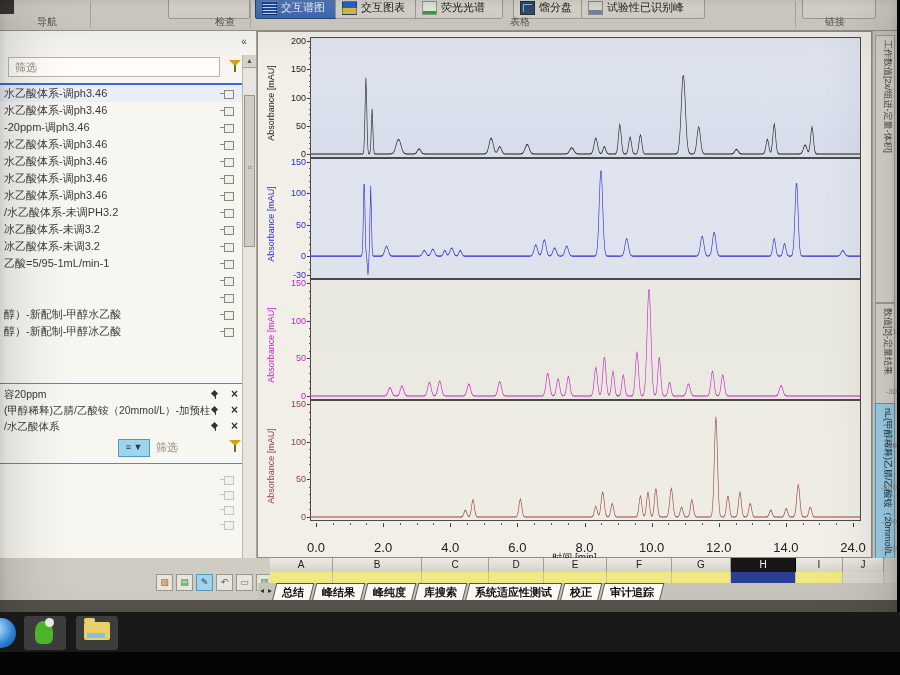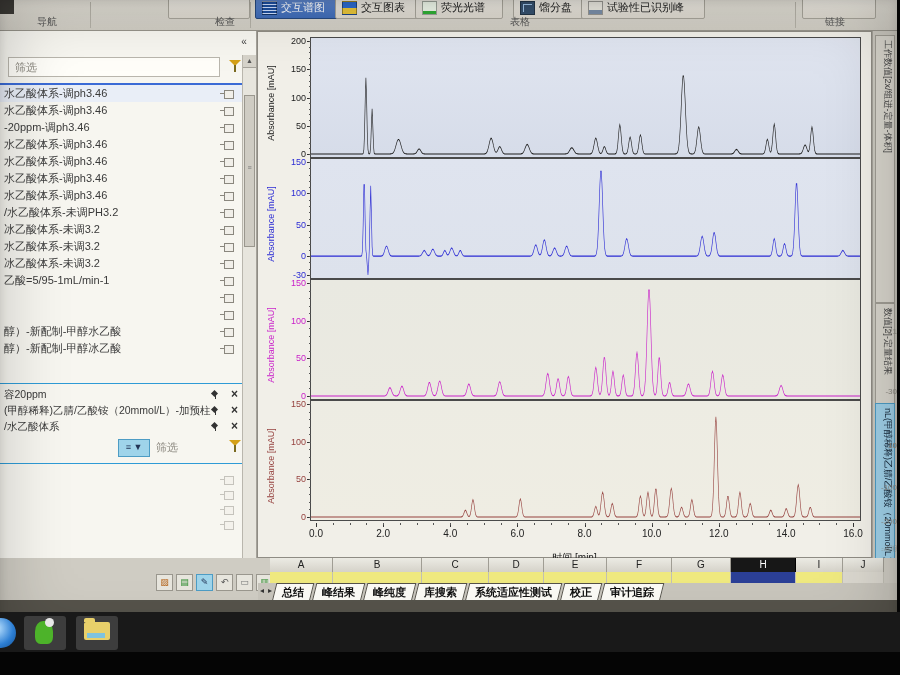--- a/index.html
+++ b/index.html
@@ -69,21 +69,21 @@
   .chart-panel:nth-child(3) .plot{background:linear-gradient(#e9e9e1,#ebeae1);}
   .chart-panel:nth-child(4) .plot{background:linear-gradient(#edece3,#efede3);}
   .plot svg{position:absolute;inset:0;width:100%;height:100%;}
   .ytl{position:absolute;right:100%;margin-right:5px;transform:translateY(-50%);
        font-size:9px;white-space:nowrap;}
   .ytm{position:absolute;right:100%;width:4px;height:1px;background:#333;margin-right:0;}
   .ytmm{position:absolute;right:100%;width:2px;height:1px;background:#555;}
   .xaxis{position:absolute;left:52px;right:10px;height:34px;bottom:0;}
   .xtm{position:absolute;top:0;width:1px;height:4px;background:#333;}
   .xtmm{position:absolute;top:0;width:1px;height:2px;background:#555;}
-  .xtl{position:absolute;top:5px;transform:translateX(-50%);font-size:10px;color:#222;}
+  .xtl{position:absolute;top:17px;transform:translateX(-50%);font-size:13px;color:#222;}
   .xlab{position:absolute;top:28px;left:44%;font-size:10px;color:#222;}
   
   .dock{position:absolute;right:0;top:0;width:24px;bottom:0;background:#cbc8bf;border-left:1px solid #a5a29a;}
   .vtab{position:absolute;left:2px;width:18px;background:#d8d5cc;border:1px solid #a09d94;
        writing-mode:vertical-rl;text-orientation:sideways;font-size:9px;color:#444;
        padding:4px 0;overflow:hidden;white-space:nowrap;}
   .vtab.active{background:#9fd0e8;border-color:#4d9cc4;color:#123;}
   .edgeno{position:absolute;right:0;width:22px;text-align:right;font-size:8px;color:#8d8a82;}
   
   .sheetband{position:absolute;top:558px;left:0;right:0;height:42px;background:#cfccc3;}
@@ -167,21 +167,20 @@
       <div class="slist" id="sidebar-list">
           <div class="srow selected">水乙酸体系-调ph3.46<div class="winicon"></div></div>
           <div class="srow">水乙酸体系-调ph3.46<div class="winicon"></div></div>
           <div class="srow">-20ppm-调ph3.46<div class="winicon"></div></div>
           <div class="srow">水乙酸体系-调ph3.46<div class="winicon"></div></div>
           <div class="srow">水乙酸体系-调ph3.46<div class="winicon"></div></div>
           <div class="srow">水乙酸体系-调ph3.46<div class="winicon"></div></div>
           <div class="srow">水乙酸体系-调ph3.46<div class="winicon"></div></div>
           <div class="srow">/水乙酸体系-未调PH3.2<div class="winicon"></div></div>
           <div class="srow">冰乙酸体系-未调3.2<div class="winicon"></div></div>
-          <div class="srow">水乙酸体系-未调3.2<div class="winicon"></div></div>
           <div class="srow">冰乙酸体系-未调3.2<div class="winicon"></div></div>
           <div class="srow">乙酸=5/95-1mL/min-1<div class="winicon"></div></div>
           <div class="srow">
             <div class="winicon"></div>
           </div>
           <div class="srow">
             <div class="winicon"></div>
           </div>
           <div class="srow">醇）-新配制-甲醇水乙酸<div class="winicon"></div></div>
           <div class="srow">醇）-新配制-甲醇冰乙酸<div class="winicon"></div></div>
@@ -373,21 +372,21 @@
             <div class="xtl" style="left: 37.5%;">6.0</div>
             <div class="xtm" style="left: 50%;"></div>
             <div class="xtl" style="left: 50%;">8.0</div>
             <div class="xtm" style="left: 62.5%;"></div>
             <div class="xtl" style="left: 62.5%;">10.0</div>
             <div class="xtm" style="left: 75%;"></div>
             <div class="xtl" style="left: 75%;">12.0</div>
             <div class="xtm" style="left: 87.5%;"></div>
             <div class="xtl" style="left: 87.5%;">14.0</div>
             <div class="xtm" style="left: 100%;"></div>
-            <div class="xtl" style="left: 100%;">16.0</div>
+            <div class="xtl" style="left: 100%;">24.0</div>
             <div class="xtmm" style="left: 3.125%;"></div>
             <div class="xtmm" style="left: 6.25%;"></div>
             <div class="xtmm" style="left: 9.375%;"></div>
             <div class="xtmm" style="left: 12.5%;"></div>
             <div class="xtmm" style="left: 15.625%;"></div>
             <div class="xtmm" style="left: 18.75%;"></div>
             <div class="xtmm" style="left: 21.875%;"></div>
             <div class="xtmm" style="left: 25%;"></div>
             <div class="xtmm" style="left: 28.125%;"></div>
             <div class="xtmm" style="left: 31.25%;"></div>

